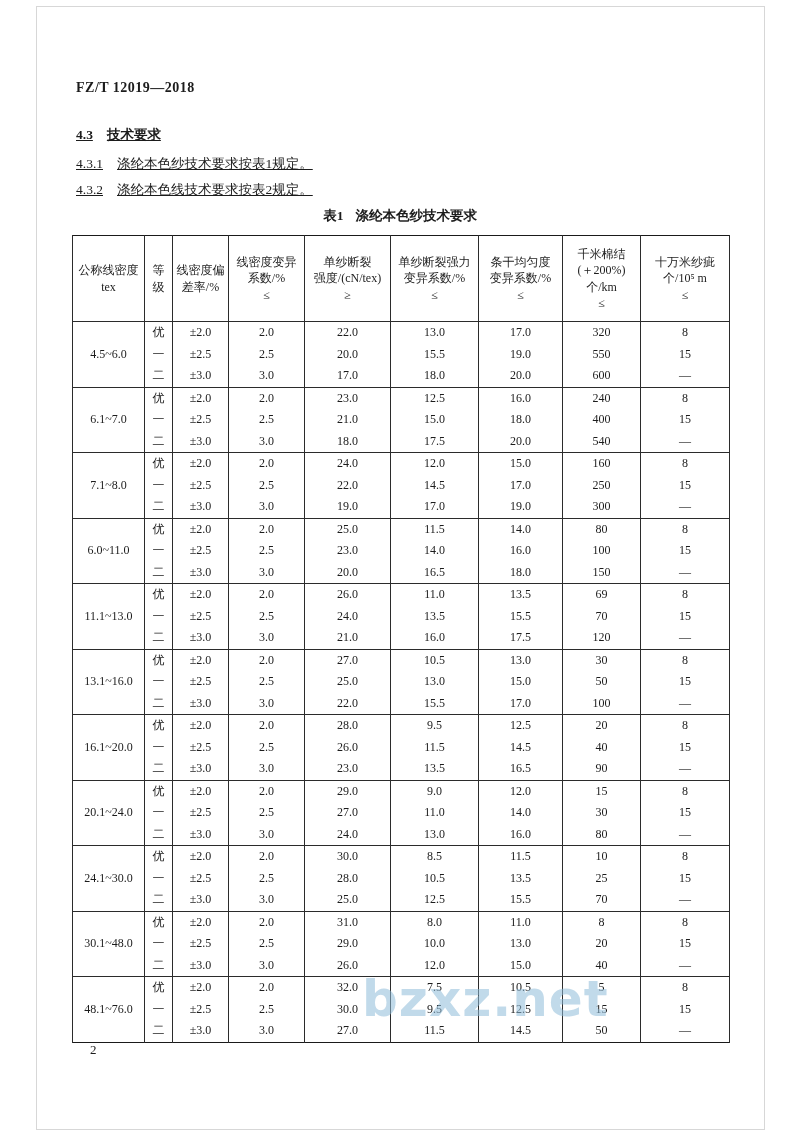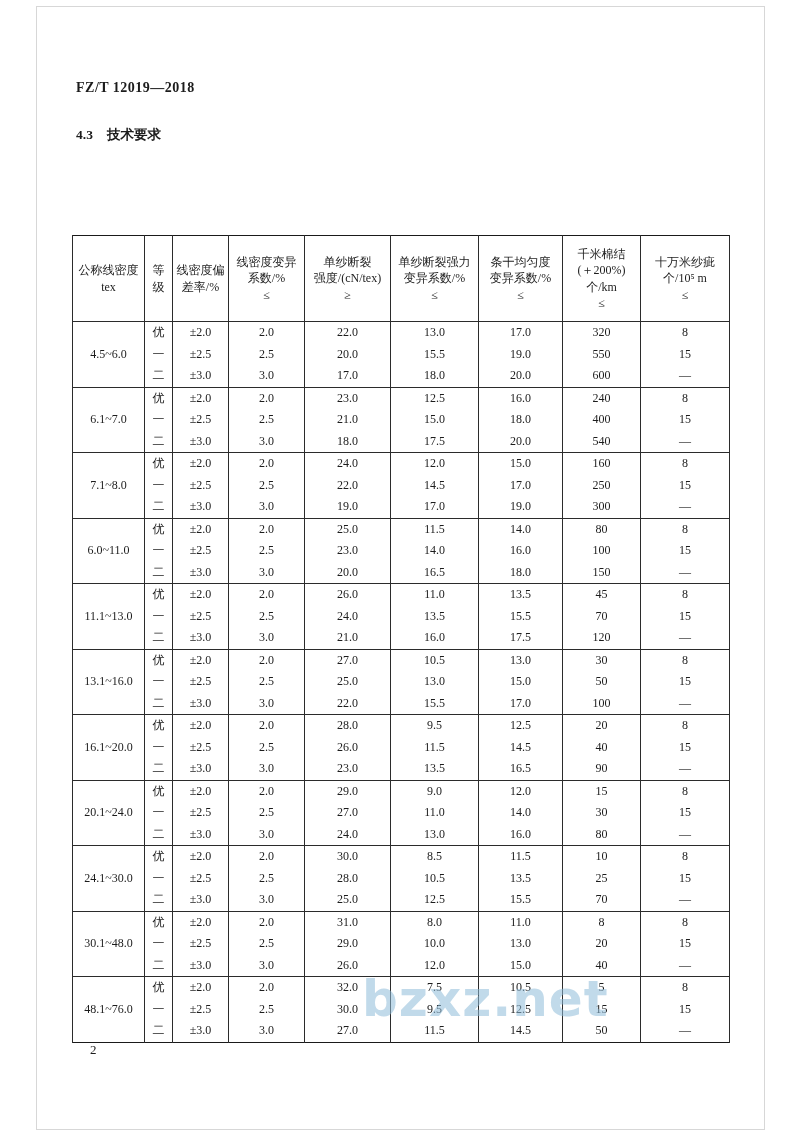--- a/index.html
+++ b/index.html
@@ -10,21 +10,21 @@
     background:#ffffff; color:#1c1c1c; overflow:hidden;
   }
   .scan-frame {
     position:absolute; left:36px; top:6px; right:35px; bottom:4px;
     border:1px solid #d7d7d7; pointer-events:none;
   }
   .doc-number {
     position:absolute; left:76px; top:80px;
     font-size:14px; font-weight:bold; letter-spacing:.5px;
   }
-  .sec { position:absolute; left:76px; font-size:13.5px; white-space:nowrap; }
+  .sec { position:absolute; left:76px; font-size:13.5px; white-space:nowrap;text-decoration:underline; }
   .sec .num { margin-right:14px; }
   .sec-heading { top:126px; font-weight:bold; }
   .sec-431 { top:155px; }
   .sec-432 { top:181px; }
   .caption {
     position:absolute; top:207px; left:0; width:100%;
     text-align:center; font-weight:bold; font-size:13.5px;
   }
   .caption .cap-label { margin-right:12px; }
 
@@ -61,21 +61,30 @@
 <body>
 
 <div class="page">
   <div class="scan-frame"></div>
 
   <div class="doc-number">FZ/T 12019—2018</div>
 
   <div class="sec sec-heading">
     <span class="num">4.3</span><span>技术要求</span>
   </div>
-
+  <div class="sec sec-431">
+    <span class="num">4.3.1</span><span>涤纶本色纱技术要求按表1规定。</span>
+  </div>
+  <div class="sec sec-432">
+    <span class="num">4.3.2</span><span>涤纶本色线技术要求按表2规定。</span>
+  </div>
+
+  <div class="caption">
+    <span class="cap-label">表1</span><span>涤纶本色纱技术要求</span>
+  </div>
 
   <table class="spec">
     <colgroup>
       <col class="c1">
         <col class="c2">
         <col class="c3">
         <col class="c4">
         <col class="c5">
       <col class="c6">
         <col class="c7">
@@ -221,21 +230,21 @@
           <td>—</td>
         </tr>
         <tr class="group-start">
           <td rowspan="3">11.1~13.0</td>
           <td>优</td>
           <td>±2.0</td>
           <td>2.0</td>
           <td>26.0</td>
           <td>11.0</td>
           <td>13.5</td>
-          <td>45</td>
+          <td>69</td>
           <td>8</td>
         </tr>
         <tr>
           <td>一</td>
           <td>±2.5</td>
           <td>2.5</td>
           <td>24.0</td>
           <td>13.5</td>
           <td>15.5</td>
           <td>70</td>

